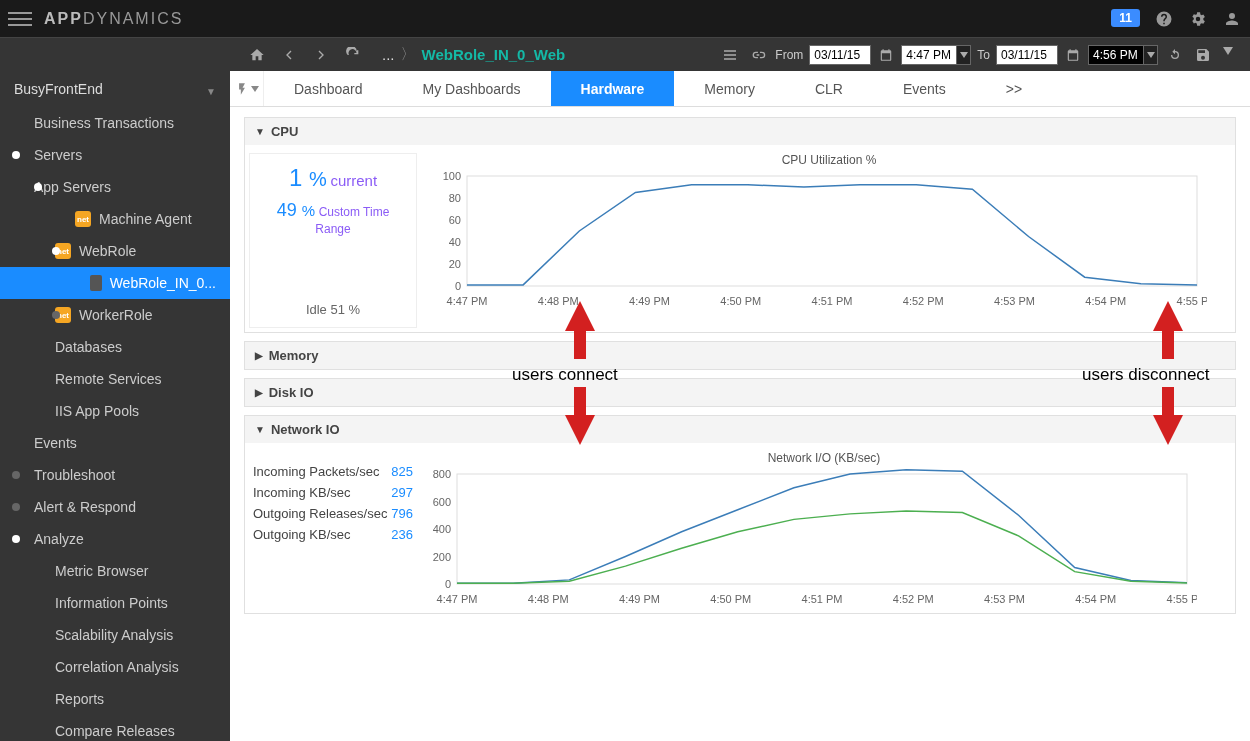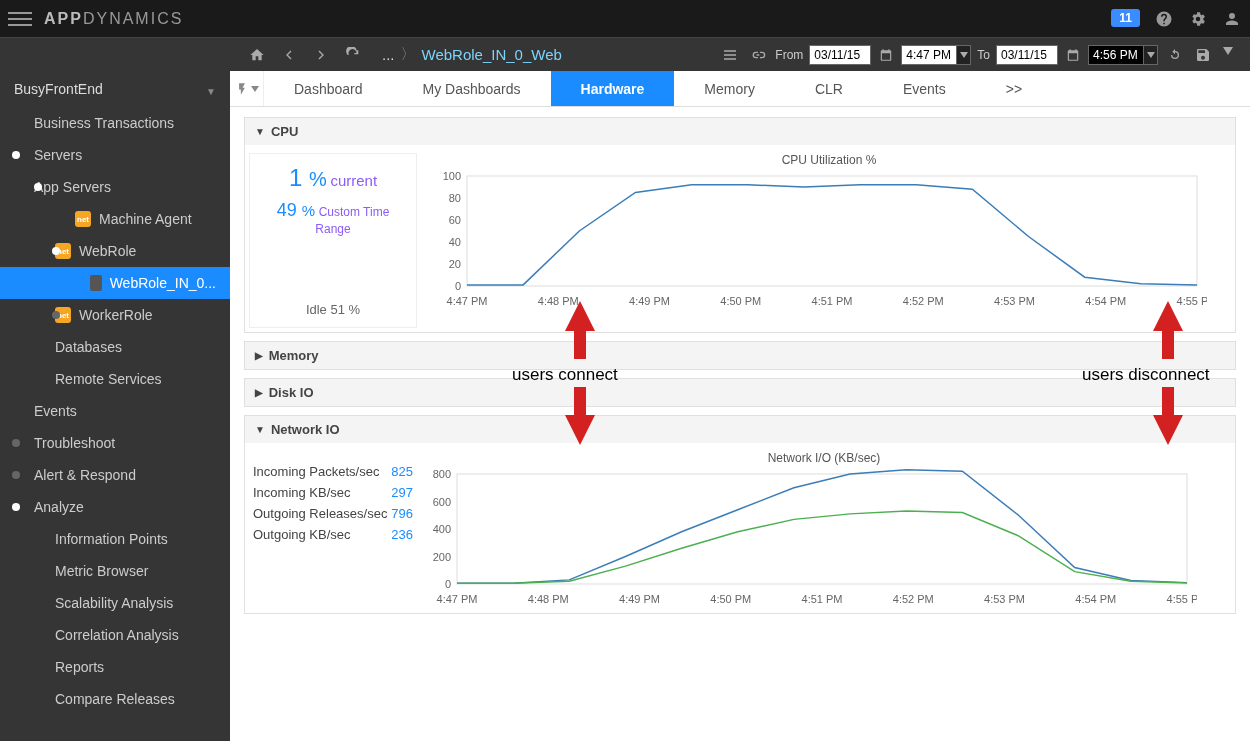--- a/index.html
+++ b/index.html
@@ -12,21 +12,21 @@
 .top-right{margin-left:auto;display:flex;align-items:flex-start;gap:14px}
 .badge{background:#3b8cff;color:#fff;padding:2px 8px;border-radius:3px;font-weight:700;font-size:12px}
 .icon-btn{width:20px;height:20px;color:#999;cursor:pointer;display:flex;align-items:center;justify-content:center}
 .icon-btn svg{width:18px;height:18px;fill:#999}
 .toolbar{height:34px;background:#353535;display:flex;align-items:center;padding:0 8px;color:#ccc;gap:6px;border-top:1px solid #444}
 .toolbar-left{margin-left:238px;display:flex;align-items:center;gap:10px}
 .toolbar .nav-icon{width:22px;height:22px;display:flex;align-items:center;justify-content:center;cursor:pointer}
 .toolbar .nav-icon svg{fill:#aaa;width:16px;height:16px}
 .breadcrumb{display:flex;align-items:center;gap:6px;font-size:15px;color:#ddd;margin-left:8px}
 .breadcrumb .chev{color:#888}
-.breadcrumb .title{font-weight:400;color:#7dd3fc}
+.breadcrumb .title{font-weight:700;color:#14b8a6}
 .toolbar-right{margin-left:auto;display:flex;align-items:center;gap:6px;font-size:12px;color:#ccc}
 .date-input{background:#fff;color:#000;border:1px solid #666;padding:2px 4px;font-size:12px;width:62px}
 .time-input{background:#fff;color:#000;border:1px solid #666;padding:2px 4px;font-size:12px;width:56px}
 .time-sel{background:#222;border:1px solid #666;border-left:none;width:14px;height:20px;display:flex;align-items:center;justify-content:center}
 .cal-icon{width:18px;height:18px;display:inline-flex;align-items:center;justify-content:center}
 .cal-icon svg{fill:#aaa}
 .layout{display:flex;height:calc(741px - 69px)}
 .sidebar{width:230px;background:#353535;color:#ccc;overflow-y:auto;font-size:14px}
 .sb-app{padding:10px 14px;display:flex;align-items:flex-end;justify-content:space-between;color:#ddd;cursor:pointer}
 .sb-app .drop{font-size:10px;color:#888}
@@ -224,40 +224,43 @@
         <span class="dot gray"></span>
         <span class="net-icon">net</span>
         <span>WorkerRole</span>
       </div>
     <div class="sb-item lvl2">
         <span>Databases</span>
       </div>
     <div class="sb-item lvl2">
         <span>Remote Services</span>
       </div>
+    <div class="sb-item lvl2">
+        <span>IIS App Pools</span>
+      </div>
     <div class="sb-item lvl1">
         <span>Events</span>
       </div>
     <div class="sb-item lvl0">
         <span class="dot gray"></span>
         <span>Troubleshoot</span>
       </div>
     <div class="sb-item lvl0">
         <span class="dot gray"></span>
         <span>Alert &amp; Respond</span>
       </div>
     <div class="sb-item lvl0">
         <span class="dot white"></span>
         <span>Analyze</span>
       </div>
     <div class="sb-item lvl2">
+        <span>Metric Browser</span>
+      </div>
+    <div class="sb-item lvl2">
         <span>Information Points</span>
-      </div>
-    <div class="sb-item lvl2">
-        <span>Metric Browser</span>
       </div>
     <div class="sb-item lvl2">
         <span>Scalability Analysis</span>
       </div>
     <div class="sb-item lvl2">
         <span>Correlation Analysis</span>
       </div>
     <div class="sb-item lvl2">
         <span>Reports</span>
       </div>

